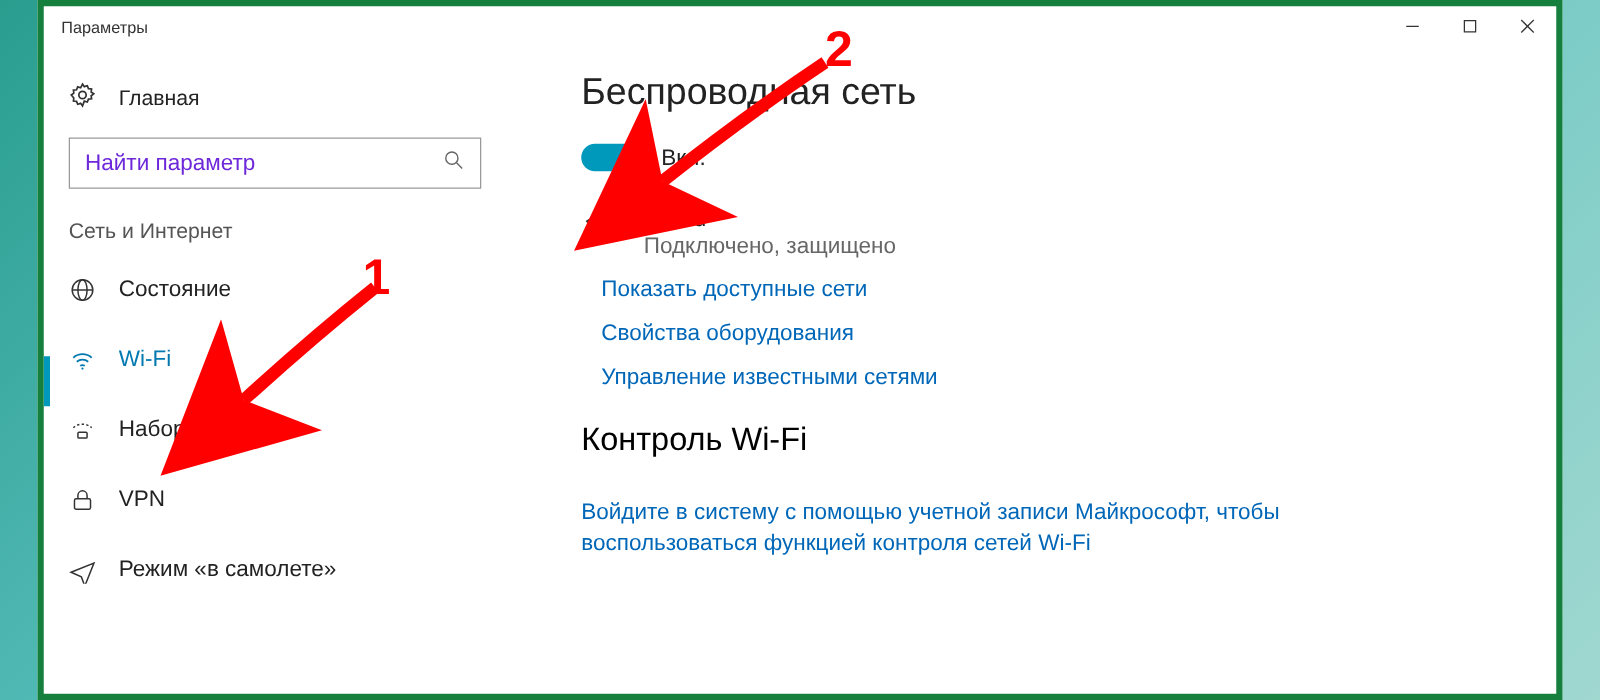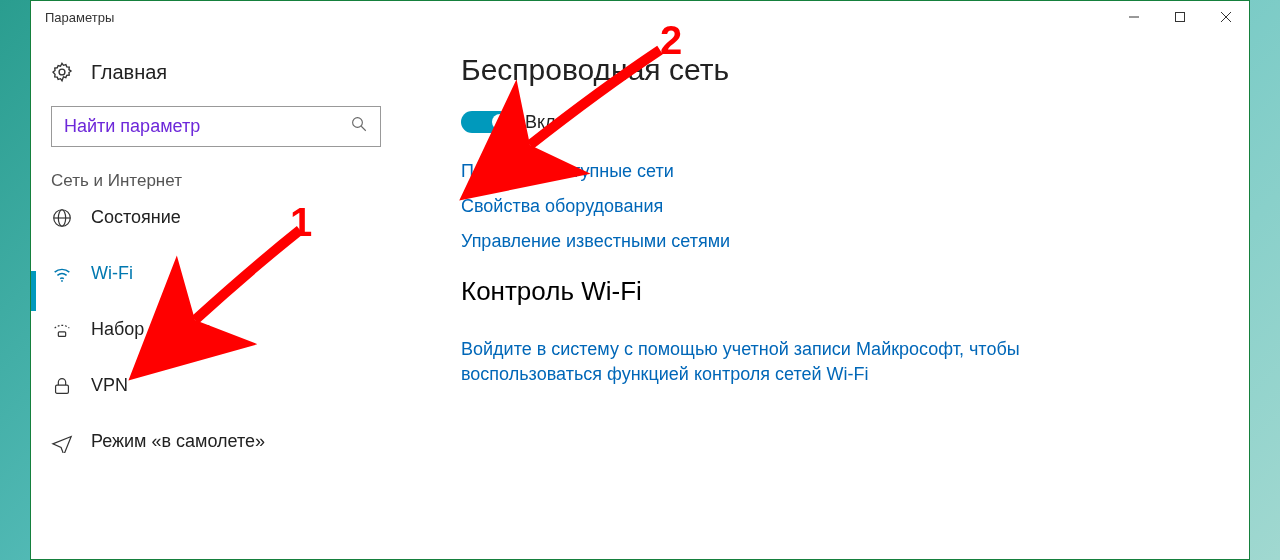--- a/index.html
+++ b/index.html
@@ -12,21 +12,21 @@
     overflow: hidden;
     position: relative;
   }
   .window {
     position: absolute;
     left: 30px;
     top: 0;
     right: 30px;
     bottom: 0;
     background: #ffffff;
-    border: 1px solid #15803d;
+    border: 5px solid #15803d;
     display: flex;
     flex-direction: column;
   }
   .titlebar {
     height: 32px;
     display: flex;
     align-items: center;
     justify-content: space-between;
     padding: 0 0 0 14px;
     font-size: 13px;
@@ -47,41 +47,41 @@
     overflow: hidden;
   }
   .sidebar {
     width: 370px;
     padding: 20px 20px 0 20px;
     display: flex;
     flex-direction: column;
   }
   .home-row {
     display: flex;
-    align-items: flex-start;
+    align-items: center;
     gap: 18px;
     padding: 8px 0 18px 0;
-    font-size: 20px;
+    font-size: 17px;
     color: #222;
     cursor: default;
   }
   .search-box {
     display: flex;
     align-items: center;
     justify-content: space-between;
     border: 1px solid #999;
     padding: 8px 12px;
     font-size: 18px;
     color: #6d28d9;
     margin-bottom: 24px;
   }
   .category-label {
     font-size: 17px;
     color: #555;
-    margin-bottom: 16px;
+    margin-bottom: 26px;
     padding-left: 0;
   }
   .nav-items { margin-left: -20px; }
   .nav-item {
     display: flex;
     align-items: flex-start;
     gap: 18px;
     height: 56px;
     padding-left: 20px;
     font-size: 18px;
@@ -140,21 +140,21 @@
     display: flex;
     align-items: flex-start;
     gap: 16px;
     margin-bottom: 14px;
   }
   .net-text .name { font-size: 18px; color: #222; }
   .net-text .status { font-size: 18px; color: #666; }
   .link {
     font-size: 18px;
     color: #0067b8;
-    margin: 14px 0;
+    margin: 14px 16px;
     cursor: default;
     display: block;
   }
   .section-title {
     font-size: 26px;
     font-weight: 300;
     color: #000000;
     margin: 24px 0 10px 0;
   }
   .section-text {
@@ -292,20 +292,34 @@
     <div class="main">
       <h1 class="page-title">Беспроводная сеть</h1>
 
       <div class="toggle-row">
         <div class="toggle">
           <div class="knob"></div>
         </div>
         <span class="toggle-label">Вкл.</span>
       </div>
 
+      <div class="network-row">
+        <span>
+          <svg width="34" height="34" viewBox="0 0 24 24" fill="none" stroke="#333" stroke-width="1.6">
+            <path d="M3 9a14 14 0 0 1 18 0"></path>
+              <path d="M6 12.5a10 10 0 0 1 12 0"></path>
+              <path d="M9 16a6 6 0 0 1 6 0"></path>
+              <circle cx="12" cy="19" r="1.2" fill="#333" stroke="none"></circle>
+          </svg>
+        </span>
+        <div class="net-text">
+          <div class="name">Ku-Ku</div>
+          <div class="status">Подключено, защищено</div>
+        </div>
+      </div>
 
       <span class="link">Показать доступные сети</span>
       <span class="link">Свойства оборудования</span>
       <span class="link">Управление известными сетями</span>
 
       <h2 class="section-title">Контроль Wi-Fi</h2>
       <div class="section-text">Войдите в систему с помощью учетной записи Майкрософт, чтобы воспользоваться функцией контроля сетей Wi-Fi</div>
     </div>
 
   </div>

